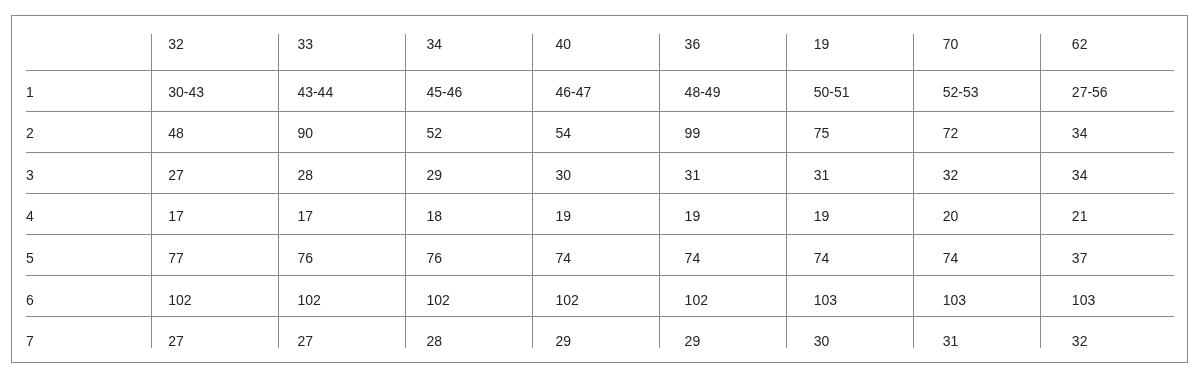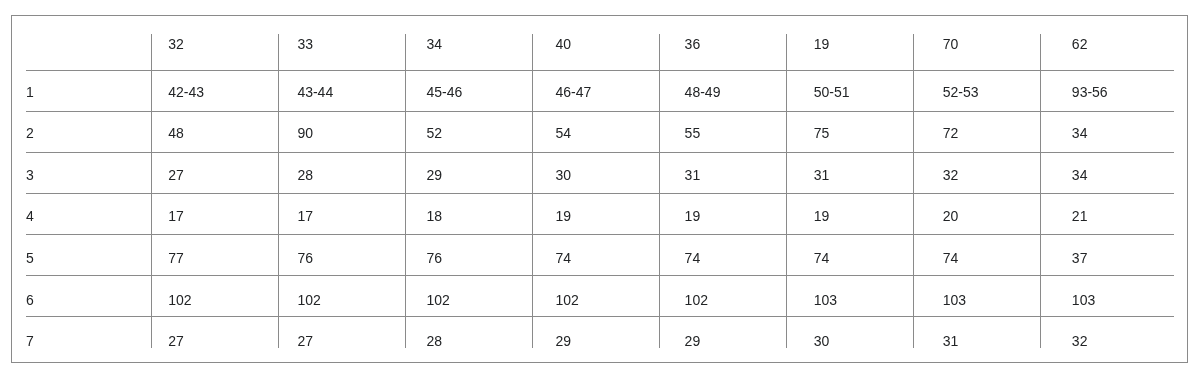--- a/index.html
+++ b/index.html
@@ -135,37 +135,37 @@
           <th>36</th>
           <th>19</th>
           <th>70</th>
           <th>62</th>
         </tr>
       </thead>
       <tbody>
 
         <tr class="data-row">
           <td class="row-label">1</td>
-          <td>42-43</td>
+          <td>30-43</td>
           <td>43-44</td>
           <td>45-46</td>
           <td>46-47</td>
           <td>48-49</td>
           <td>50-51</td>
           <td>52-53</td>
-          <td>93-56</td>
+          <td>27-56</td>
         </tr>
 
         <tr class="data-row">
           <td class="row-label">2</td>
           <td>48</td>
           <td>90</td>
           <td>52</td>
           <td>54</td>
-          <td>55</td>
+          <td>99</td>
           <td>75</td>
           <td>72</td>
           <td>34</td>
         </tr>
 
         <tr class="data-row">
           <td class="row-label">3</td>
           <td>27</td>
           <td>28</td>
           <td>29</td>

